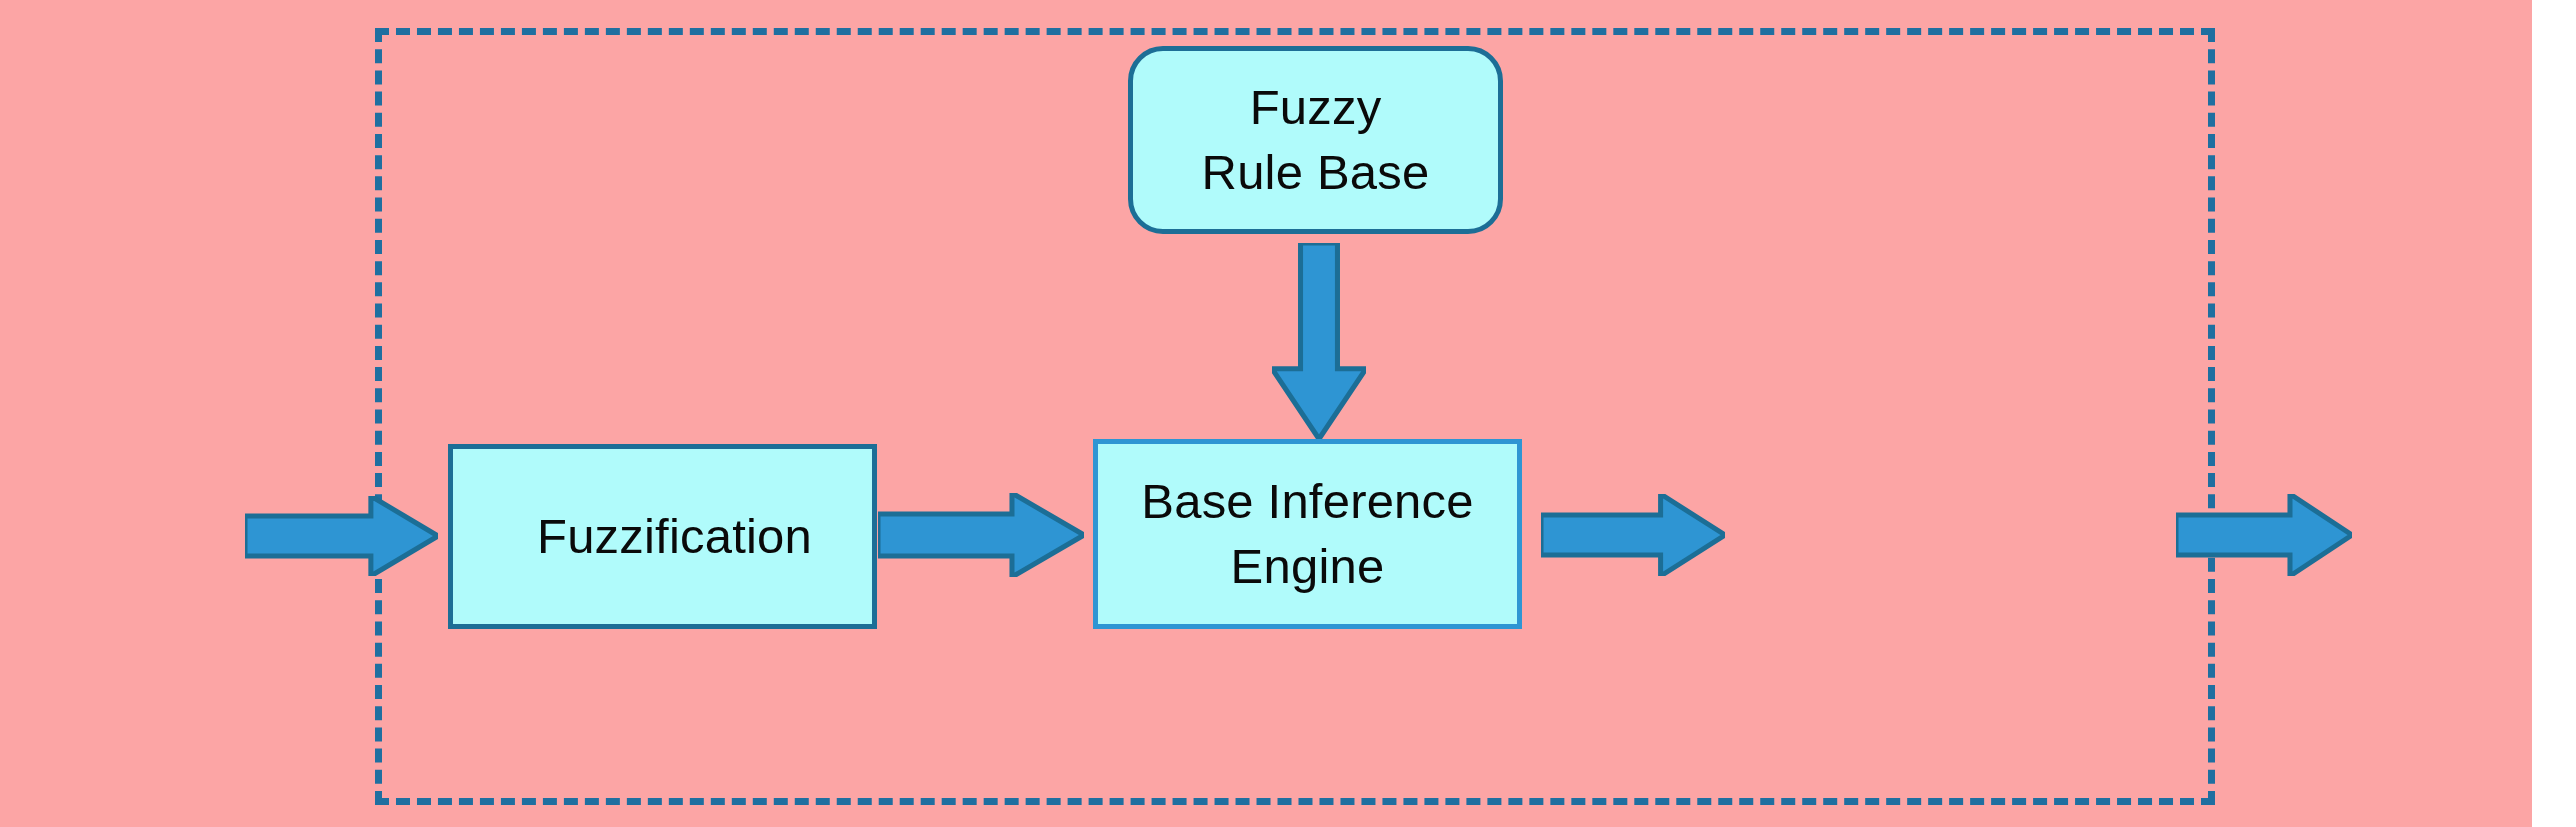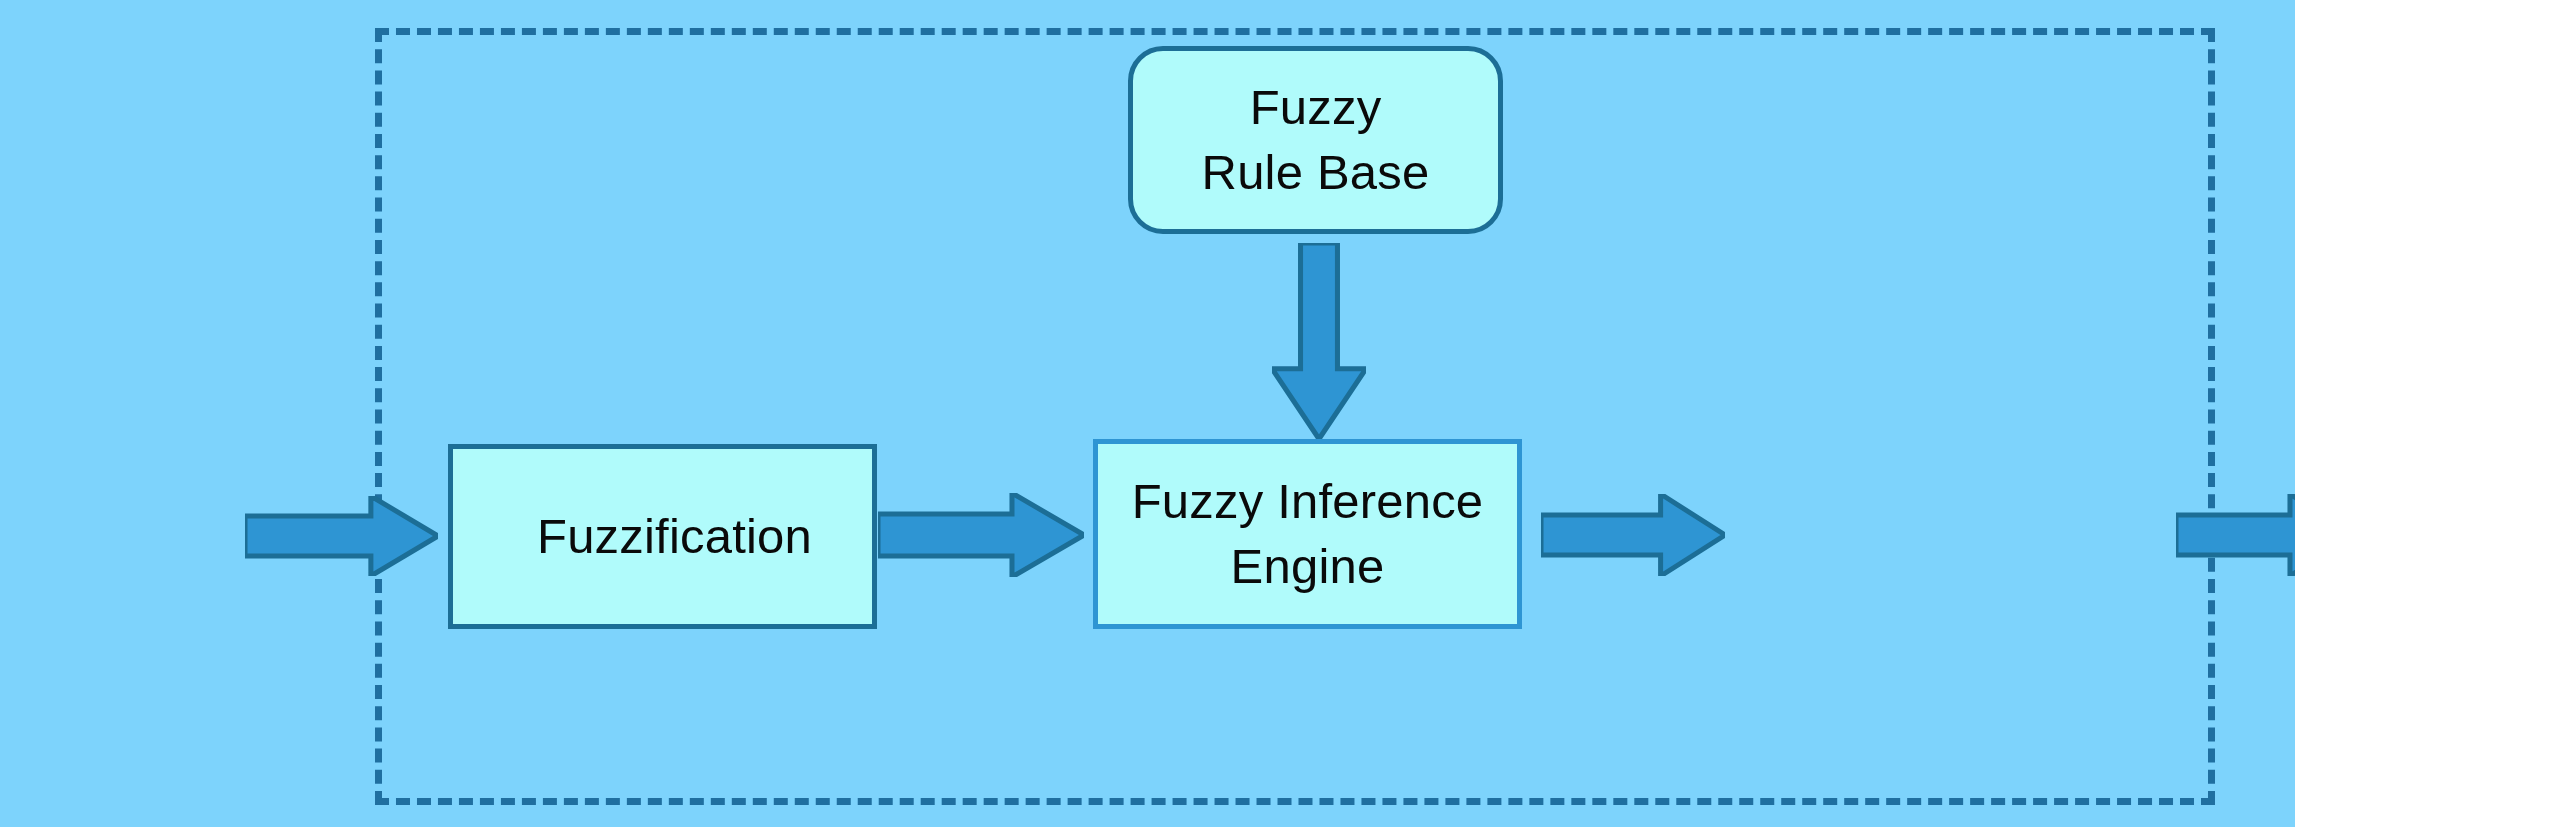--- a/index.html
+++ b/index.html
@@ -5,23 +5,23 @@
   html, body {
     margin: 0;
     padding: 0;
     background: #ffffff;
   }
   body {
     font-family: "Liberation Sans", sans-serif;
   }
   #canvas {
     position: relative;
-    width: 2295px;
+    width: 2532px;
     height: 828px;
-    background: #7dd3fc;
+    background: #fca5a5;
     overflow: hidden;
   }
 
   
   .boundary {
     position: absolute;
     left: 375px;
     top: 28px;
     width: 1840px;
     height: 777px;
@@ -106,21 +106,21 @@
     <span class="node-label">Fuzzification</span>
   </div>
 
   <div class="arrow" id="arrow-fuzz-to-fie">
     <svg viewBox="0 0 246 100" preserveAspectRatio="none" aria-hidden="true">
       <polygon points="0,25 160,25 160,0 246,50 160,100 160,75 0,75" fill="#2e95d3" stroke="#1c6e96" stroke-width="6" stroke-linejoin="miter"></polygon>
     </svg>
   </div>
 
   <div class="node light-border" id="node-engine">
-    <span class="node-label">Fuzzy Inference
+    <span class="node-label">Base Inference
 Engine</span>
   </div>
 
   <div class="arrow" id="arrow-fie-to-defuz">
     <svg viewBox="0 0 220 98" preserveAspectRatio="none" aria-hidden="true">
       <polygon points="0,25 143,25 143,0 220,49 143,98 143,73 0,73" fill="#2e95d3" stroke="#1c6e96" stroke-width="6" stroke-linejoin="miter"></polygon>
     </svg>
   </div>
 
 

